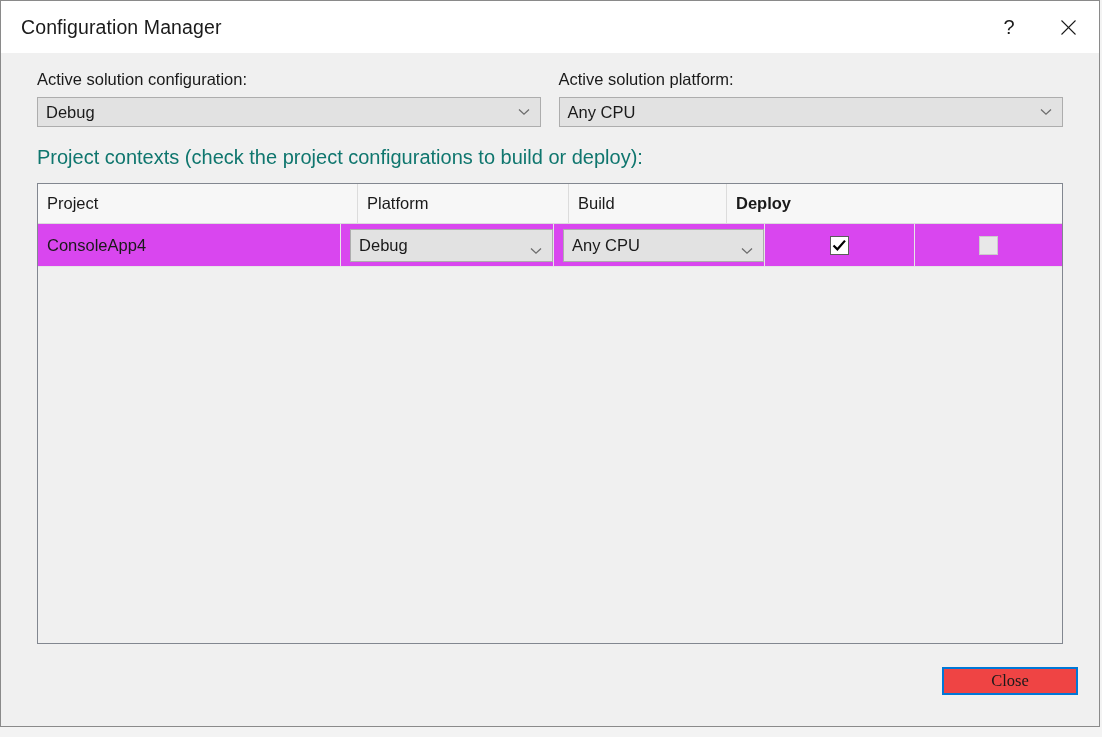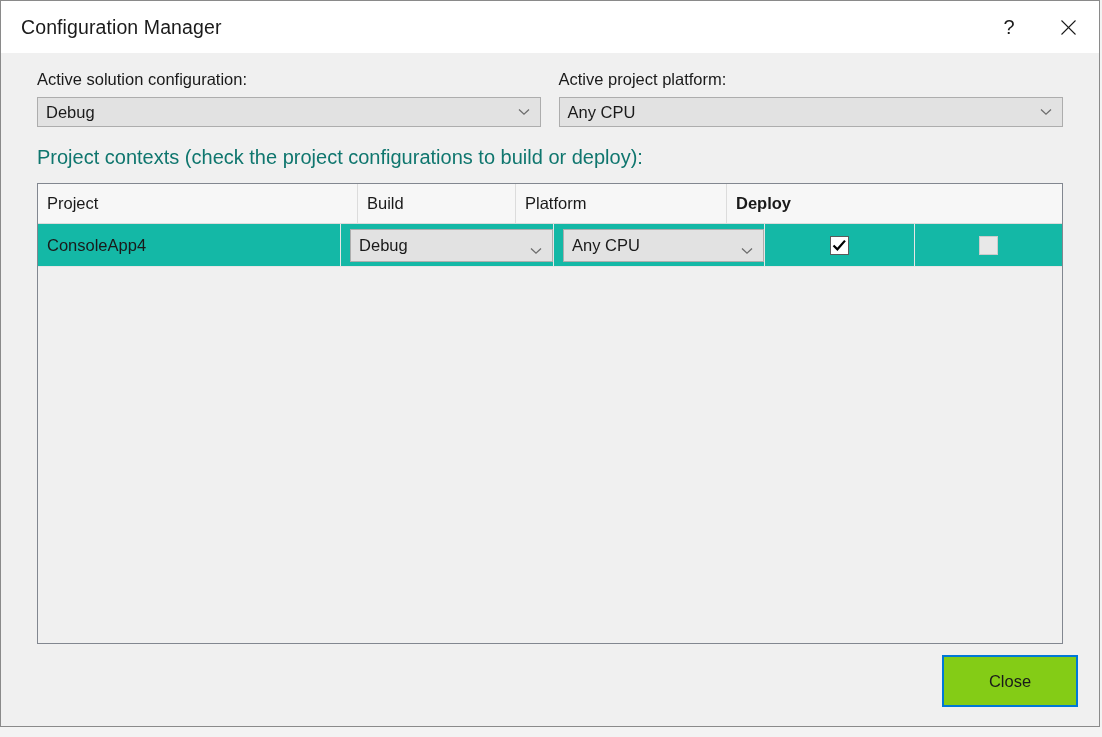--- a/index.html
+++ b/index.html
@@ -161,21 +161,21 @@
     padding-left: 9px;
     box-sizing: border-box;
     border-right: 1px solid #dcdcdc;
     white-space: nowrap;
   }
   .grid-header .hcell.last { border-right: none; font-weight: bold; }
 
   .grid-row {
     display: flex;
     height: 43px;
-    background: #14b8a6;
+    background: #d946ef;
     border-bottom: 1px solid #e6e6e6;
     box-sizing: border-box;
   }
   .grid-row .cell {
     display: flex;
     align-items: center;
     box-sizing: border-box;
     border-right: 1px solid #e6e6e6;
     padding-left: 9px;
   }
@@ -244,27 +244,27 @@
     left: 20px;
     right: 20px;
     bottom: 0;
     height: 78px;
     display: flex;
     align-items: center;
     justify-content: flex-end;
   }
   .close-button {
     width: 136px;
-    height: 52px;
-    background: #84cc16;
+    height: 28px;
+    background: #ef4444;
     border: 2px solid #0078d7;
     box-sizing: border-box;
     font-size: 16.5px;
     color: #1a1a1a;
-    font-family: Liberation Sans, sans-serif;
+    font-family: Liberation Serif, serif;
     display: flex;
     align-items: center;
     justify-content: center;
     cursor: default;
     margin-bottom: 12px;
     margin-right: 1px;
   }
 </style>
 </head>
 <body>
@@ -299,40 +299,40 @@
           <span class="combo-value">Debug</span>
           <span class="chev">
             <svg width="12" height="8" viewBox="0 0 12 8" aria-hidden="true">
               <polyline points="1,1.5 6,6.2 11,1.5" fill="none" stroke="#6d6d6d" stroke-width="1.3"></polyline>
             </svg>
           </span>
         </div>
       </div>
 
       <div class="field-col right">
-        <div class="field-label">Active project platform:</div>
+        <div class="field-label">Active solution platform:</div>
         <div class="combo">
           <span class="combo-value">Any CPU</span>
           <span class="chev">
             <svg width="12" height="8" viewBox="0 0 12 8" aria-hidden="true">
               <polyline points="1,1.5 6,6.2 11,1.5" fill="none" stroke="#6d6d6d" stroke-width="1.3"></polyline>
             </svg>
           </span>
         </div>
       </div>
     </div>
 
     <div class="section-label">Project contexts (check the project configurations to build or deploy):</div>
 
     <div class="grid-panel">
 
       <div class="grid-header">
         <div class="hcell col-project">Project</div>
+        <div class="hcell col-platform">Platform</div>
         <div class="hcell col-build">Build</div>
-        <div class="hcell col-platform">Platform</div>
         <div class="hcell col-deploy last">Deploy</div>
       </div>
 
       <div class="grid-row">
         <div class="cell col-project">
           <span class="cell-text">ConsoleApp4</span>
         </div>
 
         <div class="cell col-config">
           <div class="cell-combo">

